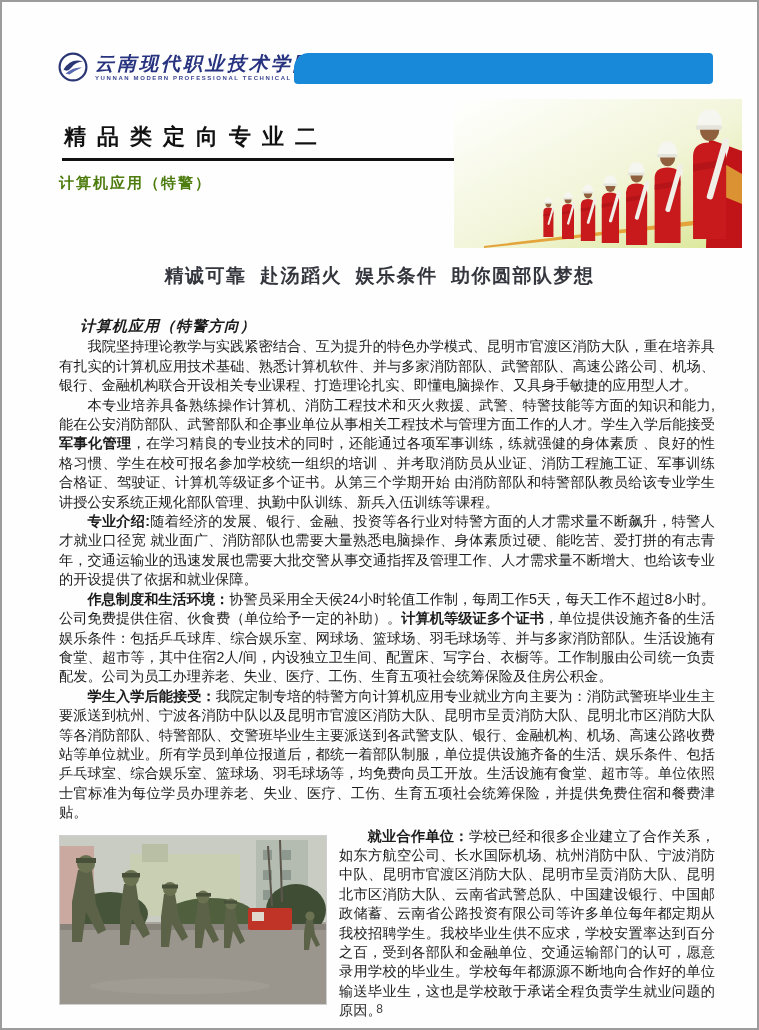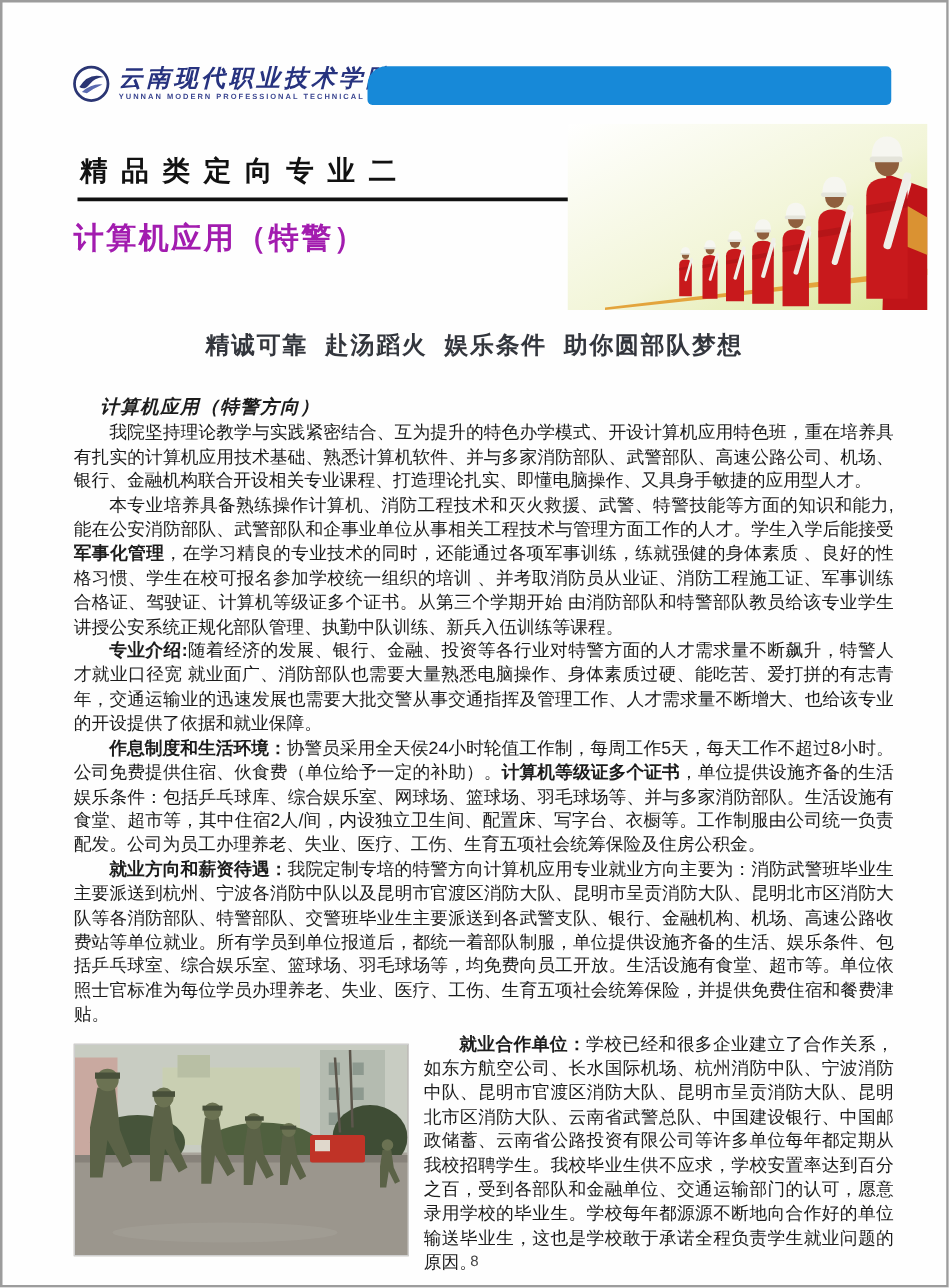--- a/index.html
+++ b/index.html
@@ -31,21 +31,21 @@
     background:#1789d8;border-radius:15px 4px 4px 4px;
   }
   
   .category-title{
     position:absolute;left:62px;top:120px;
     font-size:22px;font-weight:bold;letter-spacing:11px;color:#111;white-space:nowrap;
   }
   .title-rule{position:absolute;left:60px;top:156px;width:398px;height:3px;background:#111;}
   .major-title{
     position:absolute;left:57px;top:172px;
-    font-size:24px;font-weight:bold;letter-spacing:2px;color:#a21caf;white-space:nowrap;
+    font-size:15px;font-weight:bold;letter-spacing:2px;color:#4d7c0f;white-space:nowrap;
   }
   
   .guard-pic{position:absolute;left:452px;top:97px;width:288px;height:149px;}
   
   .slogan{
     position:absolute;left:0;top:261px;width:100%;
     text-align:center;font-size:19px;font-weight:bold;color:#33363d;
     letter-spacing:1.5px;white-space:pre;
   }
   
@@ -121,29 +121,29 @@
       <use href="#guard" transform="translate(192,36) scale(1.08)"></use>
       <use href="#guard" transform="translate(228,2) scale(1.38)"></use>
     </svg>
   </div>
 
   <div class="slogan">精诚可靠  赴汤蹈火  娱乐条件  助你圆部队梦想</div>
 
   <div class="content">
     <div class="sec-heading">计算机应用（特警方向）</div>
 
-    <p><span>我院坚持理论教学与实践紧密结合、互为提升的特色办学模式、开设计算机应用特色班，重在培养具有扎实的计算机应用技术基础、熟悉计算机软件、并与多家消防部队、武警部队、高速公路公司、机场、银行、金融机构联合开设相关专业课程、打造理论扎实、即懂电脑操作、又具身手敏捷的应用型人才。</span></p>
+    <p><span>我院坚持理论教学与实践紧密结合、互为提升的特色办学模式、昆明市官渡区消防大队，重在培养具有扎实的计算机应用技术基础、熟悉计算机软件、并与多家消防部队、武警部队、高速公路公司、机场、银行、金融机构联合开设相关专业课程、打造理论扎实、即懂电脑操作、又具身手敏捷的应用型人才。</span></p>
 
     <p><span>本专业培养具备熟练操作计算机、消防工程技术和灭火救援、武警、特警技能等方面的知识和能力, 能在公安消防部队、武警部队和企事业单位从事相关工程技术与管理方面工作的人才。学生入学后能接受</span><span class="b">军事化管理</span><span>，在学习精良的专业技术的同时，还能通过各项军事训练，练就强健的身体素质 、良好的性格习惯、学生在校可报名参加学校统一组织的培训 、并考取消防员从业证、消防工程施工证、军事训练合格证、驾驶证、计算机等级证多个证书。从第三个学期开始 由消防部队和特警部队教员给该专业学生讲授公安系统正规化部队管理、执勤中队训练、新兵入伍训练等课程。</span></p>
 
     <p><span class="lead">专业介绍:</span><span>随着经济的发展、银行、金融、投资等各行业对特警方面的人才需求量不断飙升，特警人才就业口径宽 就业面广、消防部队也需要大量熟悉电脑操作、身体素质过硬、能吃苦、爱打拼的有志青年，交通运输业的迅速发展也需要大批交警从事交通指挥及管理工作、人才需求量不断增大、也给该专业的开设提供了依据和就业保障。</span></p>
 
     <p><span class="lead">作息制度和生活环境：</span><span>协警员采用全天侯24小时轮值工作制，每周工作5天，每天工作不超过8小时。公司免费提供住宿、伙食费（单位给予一定的补助）。</span><span class="b">计算机等级证多个证书</span><span>，单位提供设施齐备的生活娱乐条件：包括乒乓球库、综合娱乐室、网球场、篮球场、羽毛球场等、并与多家消防部队。生活设施有食堂、超市等，其中住宿2人/间，内设独立卫生间、配置床、写字台、衣橱等。工作制服由公司统一负责配发。公司为员工办理养老、失业、医疗、工伤、生育五项社会统筹保险及住房公积金。</span></p>
 
-    <p><span class="lead">就业方向和薪资待遇：</span><span>我院定制专培的特警方向计算机应用专业就业方向主要为：消防武警班毕业生主要派送到杭州、宁波各消防中队以及昆明市官渡区消防大队、昆明市呈贡消防大队、昆明北市区消防大队等各消防部队、特警部队、交警班毕业生主要派送到各武警支队、银行、金融机构、机场、高速公路收费站等单位就业。所有学员到单位报道后，都统一着部队制服，单位提供设施齐备的生活、娱乐条件、包括乒乓球室、综合娱乐室、篮球场、羽毛球场等，均免费向员工开放。生活设施有食堂、超市等。单位依照士官标准为每位学员办理养老、失业、医疗、工伤、生育五项社会统筹保险，并提供免费住宿和餐费津贴。</span></p>
+    <p><span class="lead">学生入学后能接受：</span><span>我院定制专培的特警方向计算机应用专业就业方向主要为：消防武警班毕业生主要派送到杭州、宁波各消防中队以及昆明市官渡区消防大队、昆明市呈贡消防大队、昆明北市区消防大队等各消防部队、特警部队、交警班毕业生主要派送到各武警支队、银行、金融机构、机场、高速公路收费站等单位就业。所有学员到单位报道后，都统一着部队制服，单位提供设施齐备的生活、娱乐条件、包括乒乓球室、综合娱乐室、篮球场、羽毛球场等，均免费向员工开放。生活设施有食堂、超市等。单位依照士官标准为每位学员办理养老、失业、医疗、工伤、生育五项社会统筹保险，并提供免费住宿和餐费津贴。</span></p>
 
     <div class="bottom-row">
       <div class="photo">
         <svg viewBox="0 0 266 168">
           <rect x="0" y="0" width="266" height="168" fill="#a8a49b"></rect>
           <rect x="0" y="0" width="266" height="86" fill="#c8ccc2"></rect>
           <rect x="0" y="10" width="34" height="80" fill="#c9a9a0"></rect>
           <rect x="70" y="18" width="110" height="62" fill="#c9cfb2"></rect>
           <rect x="82" y="8" width="26" height="18" fill="#b8bfa4"></rect>
           <rect x="196" y="4" width="52" height="84" fill="#b4bbb0"></rect>

